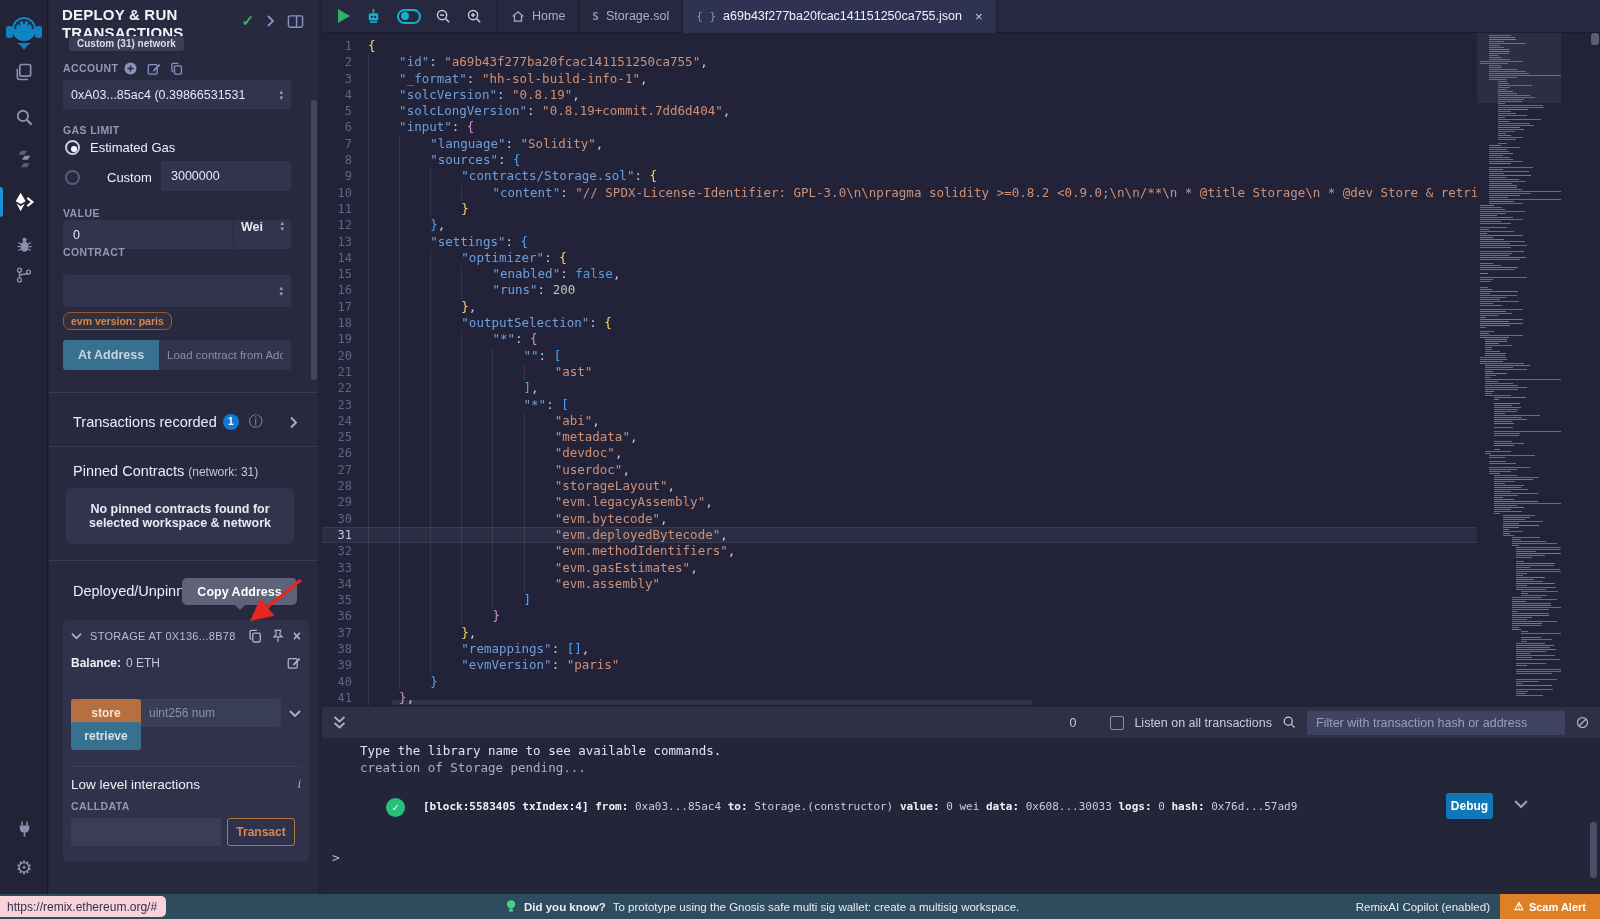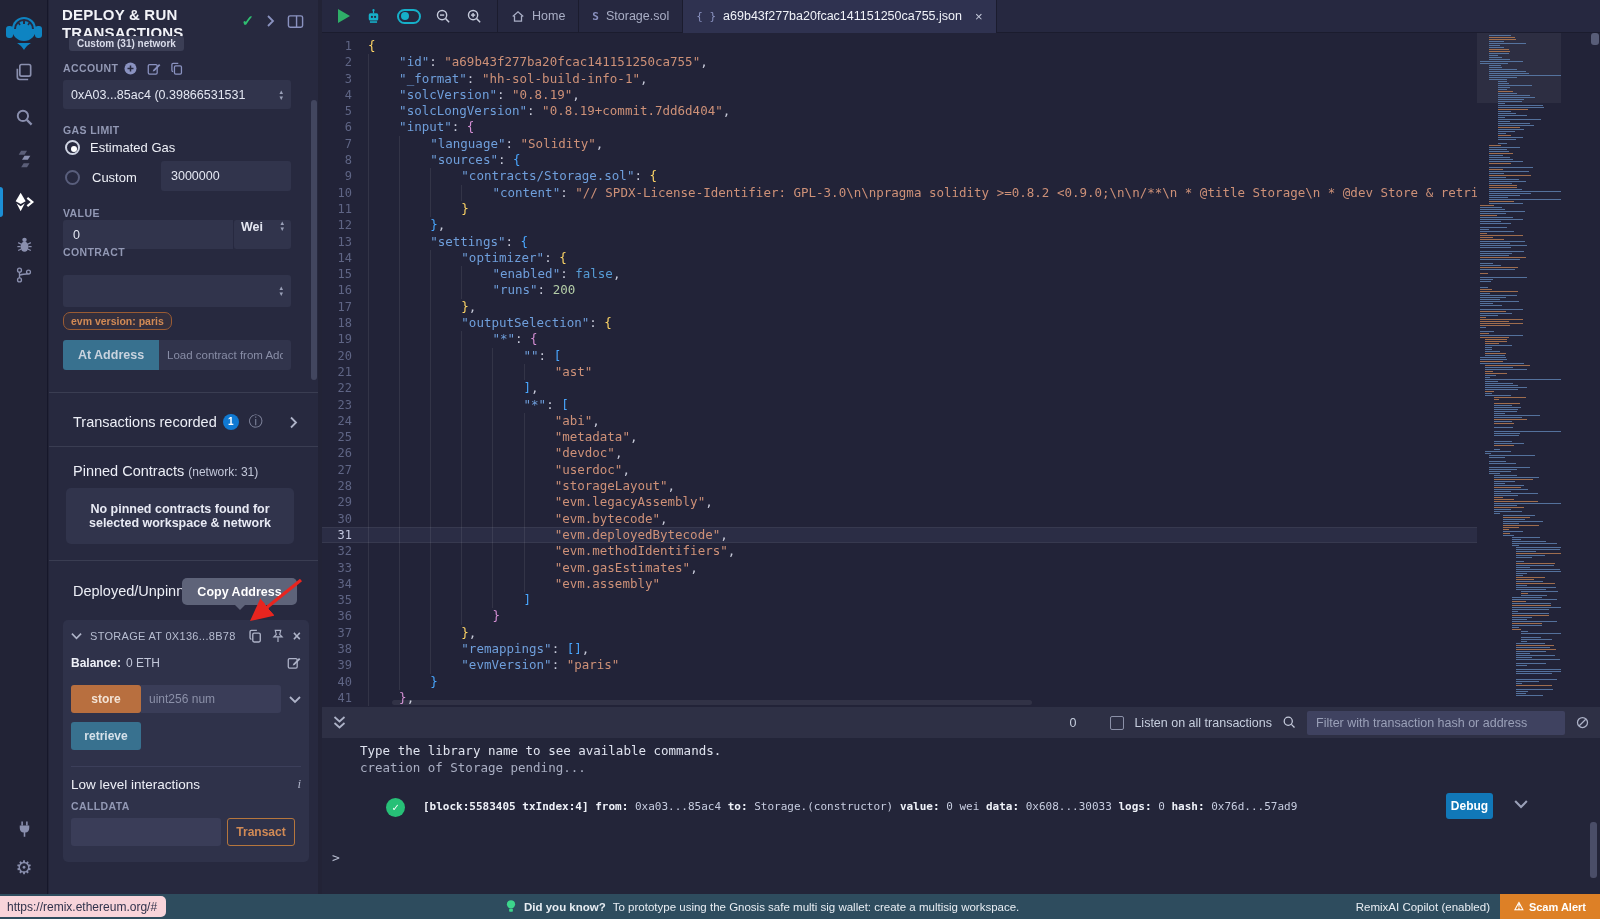--- a/index.html
+++ b/index.html
@@ -276,21 +276,21 @@
           <span>▴</span>
           <span>▾</span>
         </span>
   </div>
 
   <div class="f-label" style="top:124px">GAS LIMIT</div>
   <div class="abs" style="left:16px; top:140px; display:flex; align-items:center; gap:10px;">
     <span class="radio on"></span>
     <span style="font-size:13px; color:#eef0f7;">Estimated Gas</span>
   </div>
-  <div class="abs" style="left:16px; top:170px; display:flex; align-items:center; gap:12px;">
+  <div class="abs" style="left:16px; top:170px; display:flex; align-items:center; gap:27px;">
     <span class="radio off"></span>
     <span style="font-size:13px; color:#eef0f7;">Custom</span>
   </div>
   <input class="inp abs" style="left: 112px; top: 161px; width: 130px; height: 30px; padding: 0px 10px;" value="3000000">
 
   <div class="f-label" style="top:207px">VALUE</div>
   <input class="inp abs" style="left: 14px; top: 220px; width: 170px; height: 29px; padding: 0px 10px; border-radius: 3px 0px 0px 3px;" value="0">
   <div class="sel abs" style="left:184px; top:220px; width:58px; height:29px; display:flex; align-items:flex-start; justify-content:space-between; padding:0 7px; border-left:1px solid #272940;">
     <span style="font-weight:bold;">Wei</span>
     <span class="stepper">
@@ -349,21 +349,21 @@
       <span style="color:#aeb3c8; font-size:14px; font-weight:bold;">×</span>
     </div>
     <div class="cc-row" style="top:36px;">
       <span style="font-size:12px; color:#eef0f7; font-weight:bold;">Balance:</span>
       <span style="font-size:12px; color:#c3c8da; margin-left:5px; flex:1;">0 ETH</span>
       <svg width="14" height="14" viewBox="0 0 22 22">
             <rect x="2" y="4" width="14" height="15" rx="2" stroke="#aeb3c8" stroke-width="2" fill="none"></rect>
             <path d="M10 12 L19 3 l2 2 -9 9 -3 1 Z" fill="#aeb3c8"></path>
           </svg>
     </div>
-    <div class="cc-row" style="top:65px; gap:0;">
+    <div class="cc-row" style="top:79px; gap:0;">
       <button class="btn-store">store</button>
       <input class="inp-card" style="width: 140px; border-radius: 0px 3px 3px 0px;" placeholder="uint256 num">
       <svg style="margin-left:8px;" width="12" height="9" viewBox="0 0 12 8">
             <path d="M1 1.5 L6 6.5 L11 1.5" stroke="#aeb3c8" stroke-width="1.8" fill="none"></path>
           </svg>
     </div>
     <div class="cc-row" style="top:102px;">
       <button class="btn-retrieve">retrieve</button>
     </div>
     <div style="position:absolute; left:8px; right:8px; top:146px; height:1px; background:#3c3f5a;"></div>

